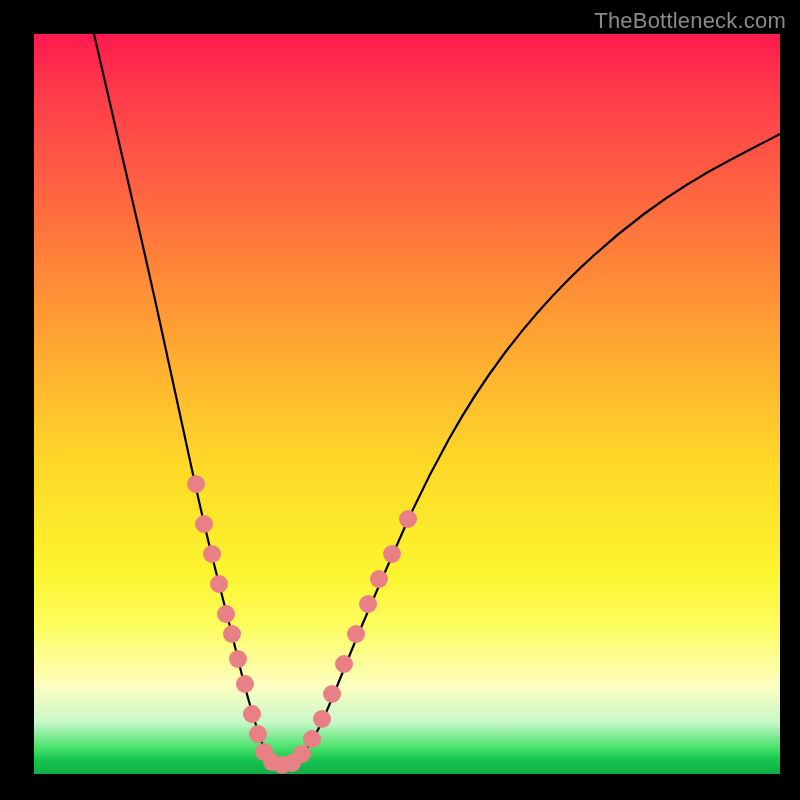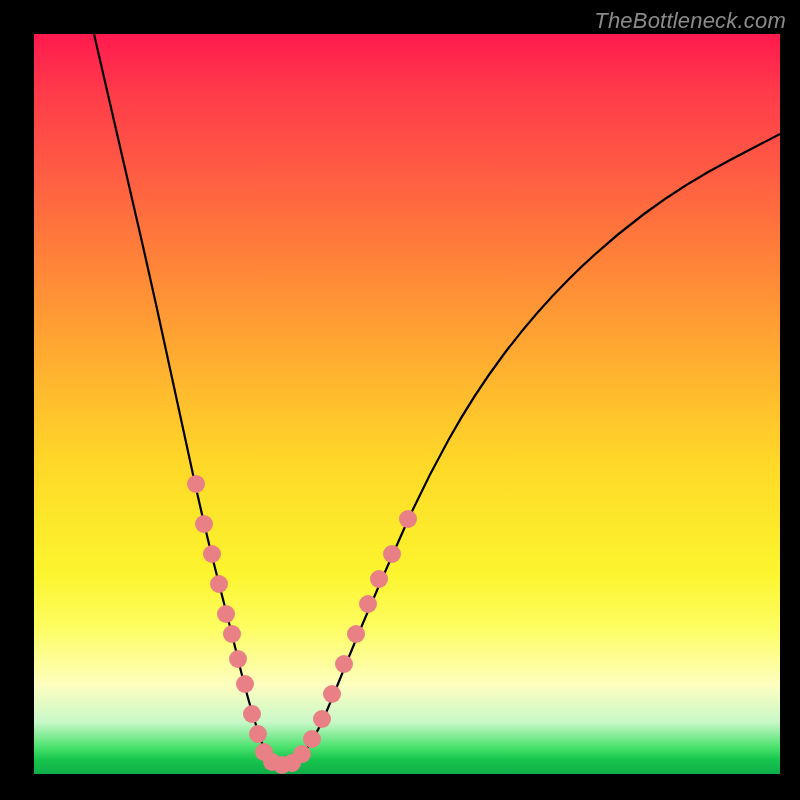--- a/index.html
+++ b/index.html
@@ -9,21 +9,20 @@
     height: 800px;
     background: #000;
     overflow: hidden;
     font-family: Arial, Helvetica, sans-serif;
   }
   .stage {
     position: relative;
     width: 800px;
     height: 800px;
     background: #000;
-    font-style: italic;
   }
   .plot {
     position: absolute;
     left: 34px;
     top: 34px;
     width: 746px;
     height: 740px;
     background: linear-gradient(to bottom,
       #ff1a4e 0%,
       #ff3b4a 8%,

